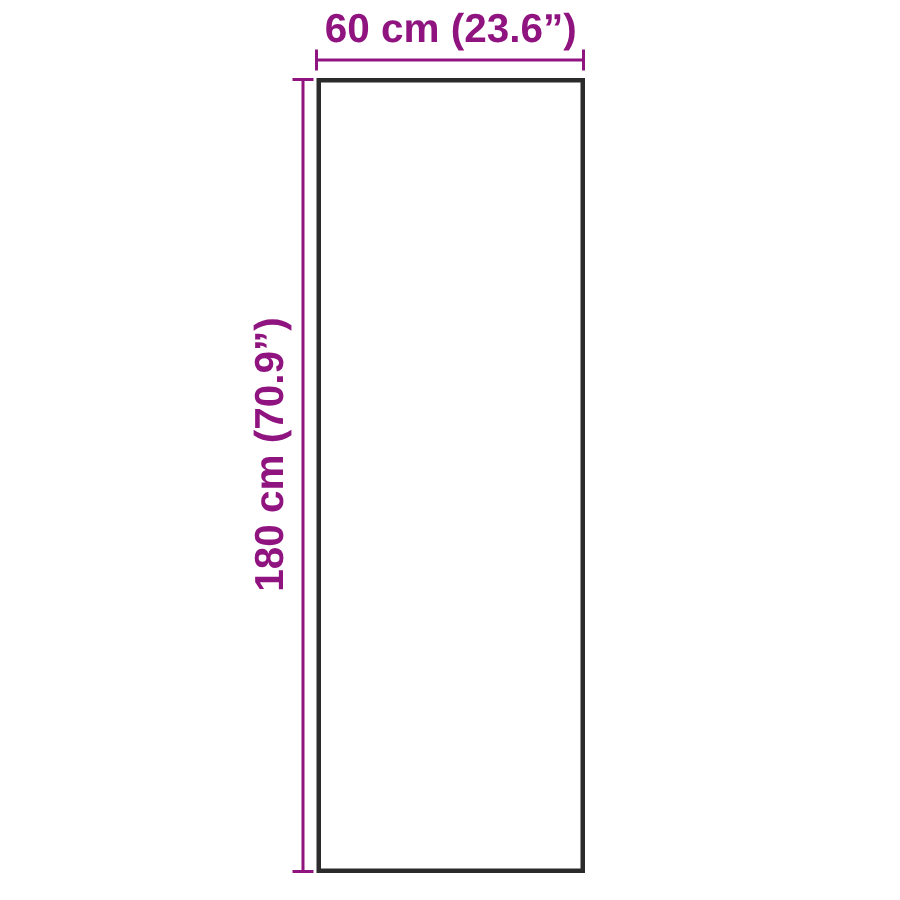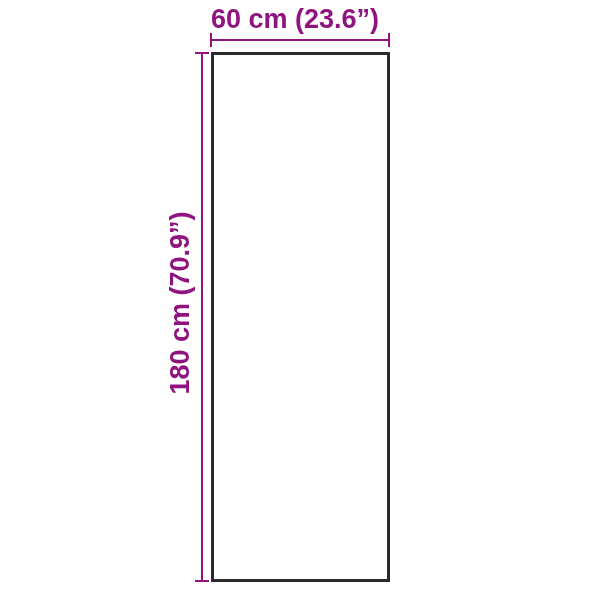--- a/index.html
+++ b/index.html
@@ -40,21 +40,21 @@
     width:2px;height:14px;
     top:33px;
     background:var(--accent);
   }
   .tick-v.left{left:210px;}
   .tick-v.right{left:388px;}
   .dim-label-h{
     position:absolute;
     left:211px;top:6px;
     width:179px;
-    text-align:left;
+    text-align:center;
     font-size:27px;
     font-weight:bold;
     color:var(--accent);
     letter-spacing:0px;
     white-space:nowrap;
     line-height:1;
   }
   
   .dim-line-v{
     position:absolute;

